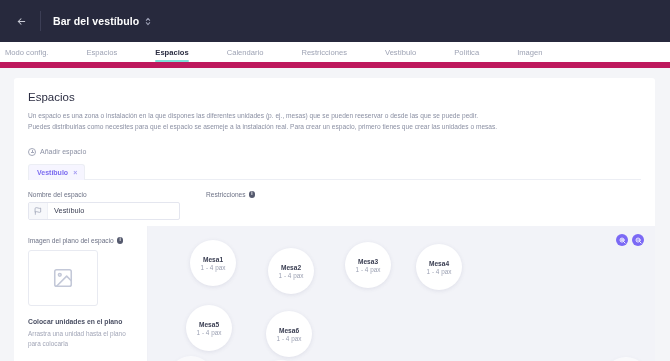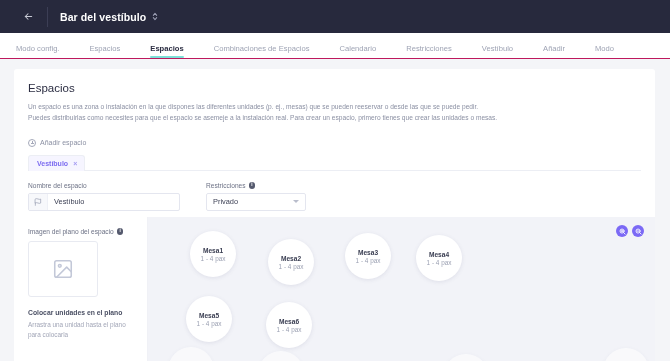--- a/index.html
+++ b/index.html
@@ -5,25 +5,25 @@
   * { box-sizing: border-box; margin: 0; padding: 0; }
   html, body {
     width: 670px; height: 361px;
     font-family: "Liberation Sans", sans-serif;
     background: #f4f5f8;
     overflow: hidden;
   }
 
   
   .topbar {
-    height: 33px;
+    height: 42px;
     background: #27293d;
     display: flex;
     align-items: center;
-    padding: 0 0 0 19px;
+    padding: 0 0 0 12px;
   }
   .back-btn {
     width: 18px; height: 18px;
     display: flex; align-items: center; justify-content: center;
     color: #c9cbd6;
     font-size: 13px;
     line-height: 1;
     cursor: pointer;
   }
   .topbar-sep {
@@ -43,25 +43,25 @@
     font-size: 6.5px;
     line-height: 1.05;
     display: flex; flex-direction: column; align-items: center;
     cursor: pointer;
   }
 
   
   .tabstrip {
     height: 26px;
     background: #ffffff;
-    border-bottom: 1px solid #be185d;
+    border-bottom: 6px solid #be185d;
     display: flex;
     align-items: flex-end;
-    padding-left: 16px;
-    gap: 8px;
+    padding-left: 5px;
+    gap: 16px;
   }
   .tab {
     font-size: 7.6px;
     color: #9ea3b4;
     padding: 0 11px 5px 11px;
     position: relative;
     cursor: pointer;
     white-space: nowrap;
   }
   .tab:first-child { padding-left: 0; }
@@ -348,26 +348,25 @@
       <polyline points="2 6 5 2.5 8 6"></polyline>
         <polyline points="2 10 5 13.5 8 10"></polyline>
     </svg>
   </div>
 </div>
 
 <div class="tabstrip">
   <div class="tab">Modo config.</div>
   <div class="tab">Espacios</div>
   <div class="tab active">Espacios</div>
-  <div class="tab">Combinaciones de Espacios</div>
   <div class="tab">Calendario</div>
   <div class="tab">Restricciones</div>
   <div class="tab">Vestíbulo</div>
-  <div class="tab">Añadir</div>
-  <div class="tab">Modo</div>
+  <div class="tab">Política</div>
+  <div class="tab">Imagen</div>
 </div>
 
 <div class="page">
   <div class="card">
 
     <div class="card-inner">
       <div class="page-title">Espacios</div>
       <div class="page-desc">Un espacio es una zona o instalación en la que dispones las diferentes unidades (p. ej., mesas) que se pueden reeservar o desde las que se puede pedir. Puedes distribuirlas como necesites para que el espacio se asemeje a la instalación real. Para crear un espacio, primero tienes que crear las unidades o mesas.</div>
 
       <div class="add-space">
@@ -393,24 +392,20 @@
               </svg>
             </span>
             <input class="input-text" type="text" value="Vestíbulo" style="">
           </div>
         </div>
 
         <div class="field">
           <div class="field-label">
             <span>Restricciones</span>
             <span class="info-dot">i</span>
-          </div>
-          <div class="select-wrap">
-            <span class="select-value">Privado</span>
-            <span class="caret-down"></span>
           </div>
         </div>
       </div>
     </div>
 
     <div class="split">
 
       <div class="leftpanel">
         <div class="panel-label">
           <span>Imagen del plano del espacio</span>

